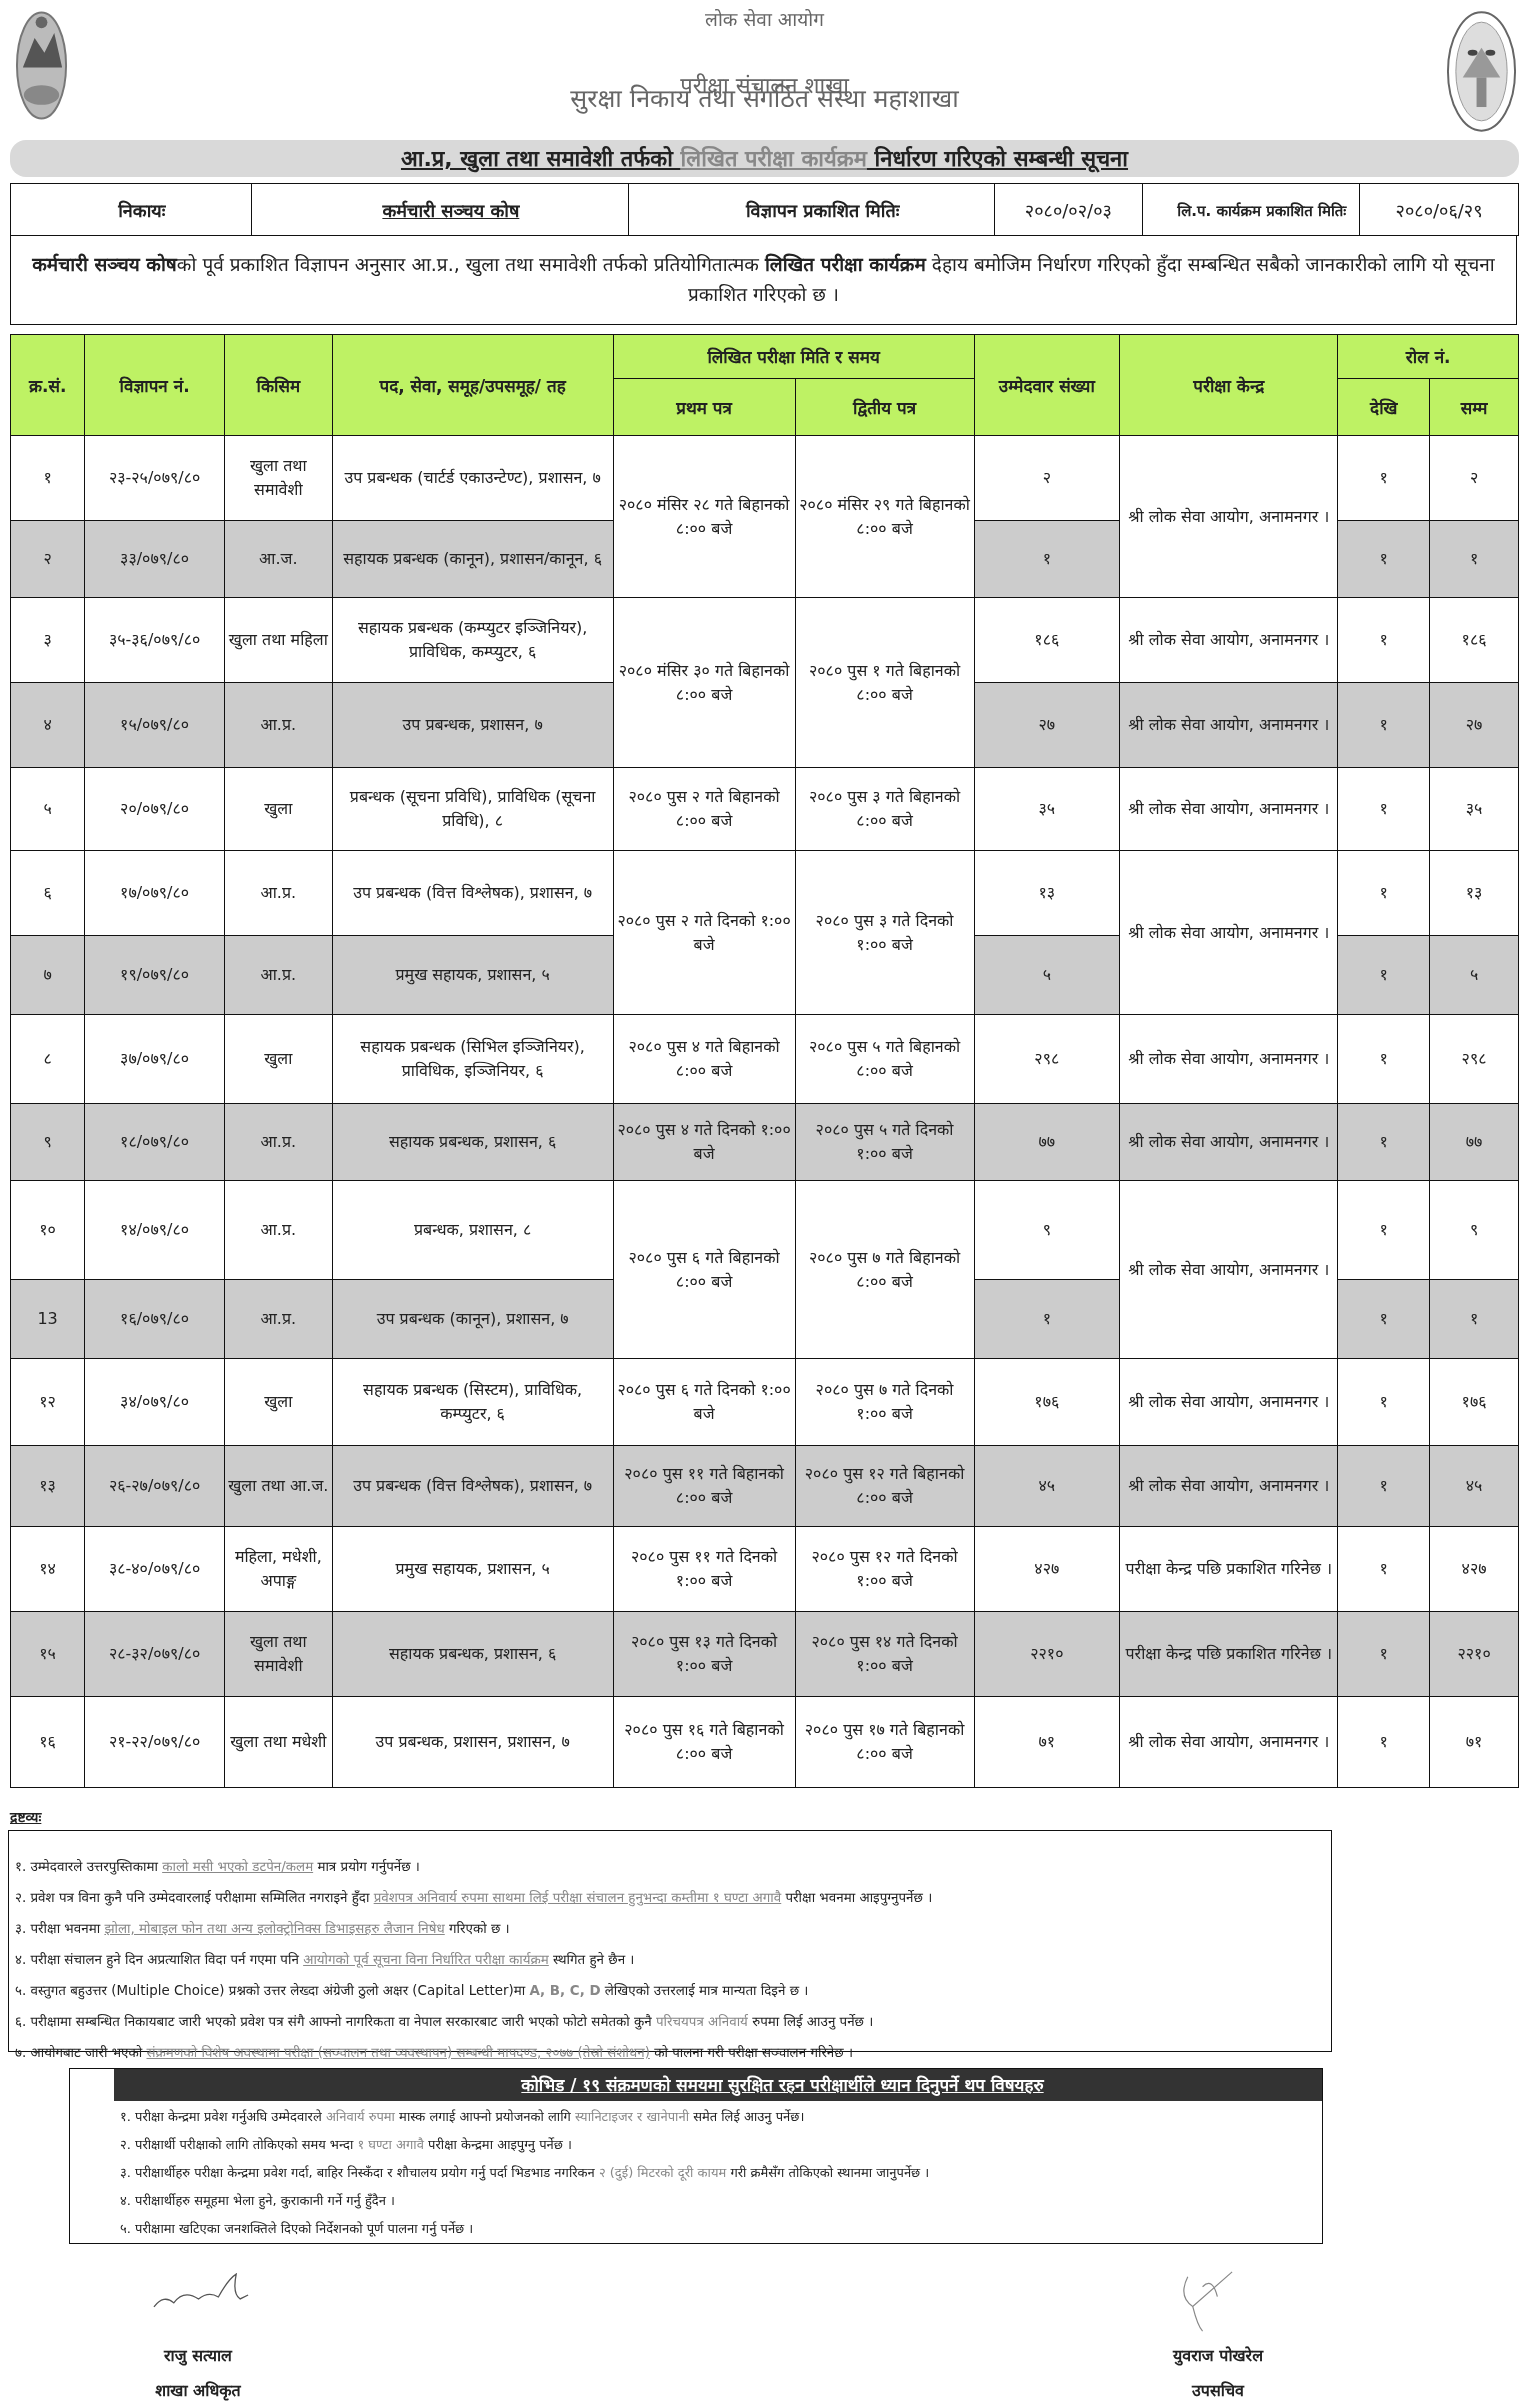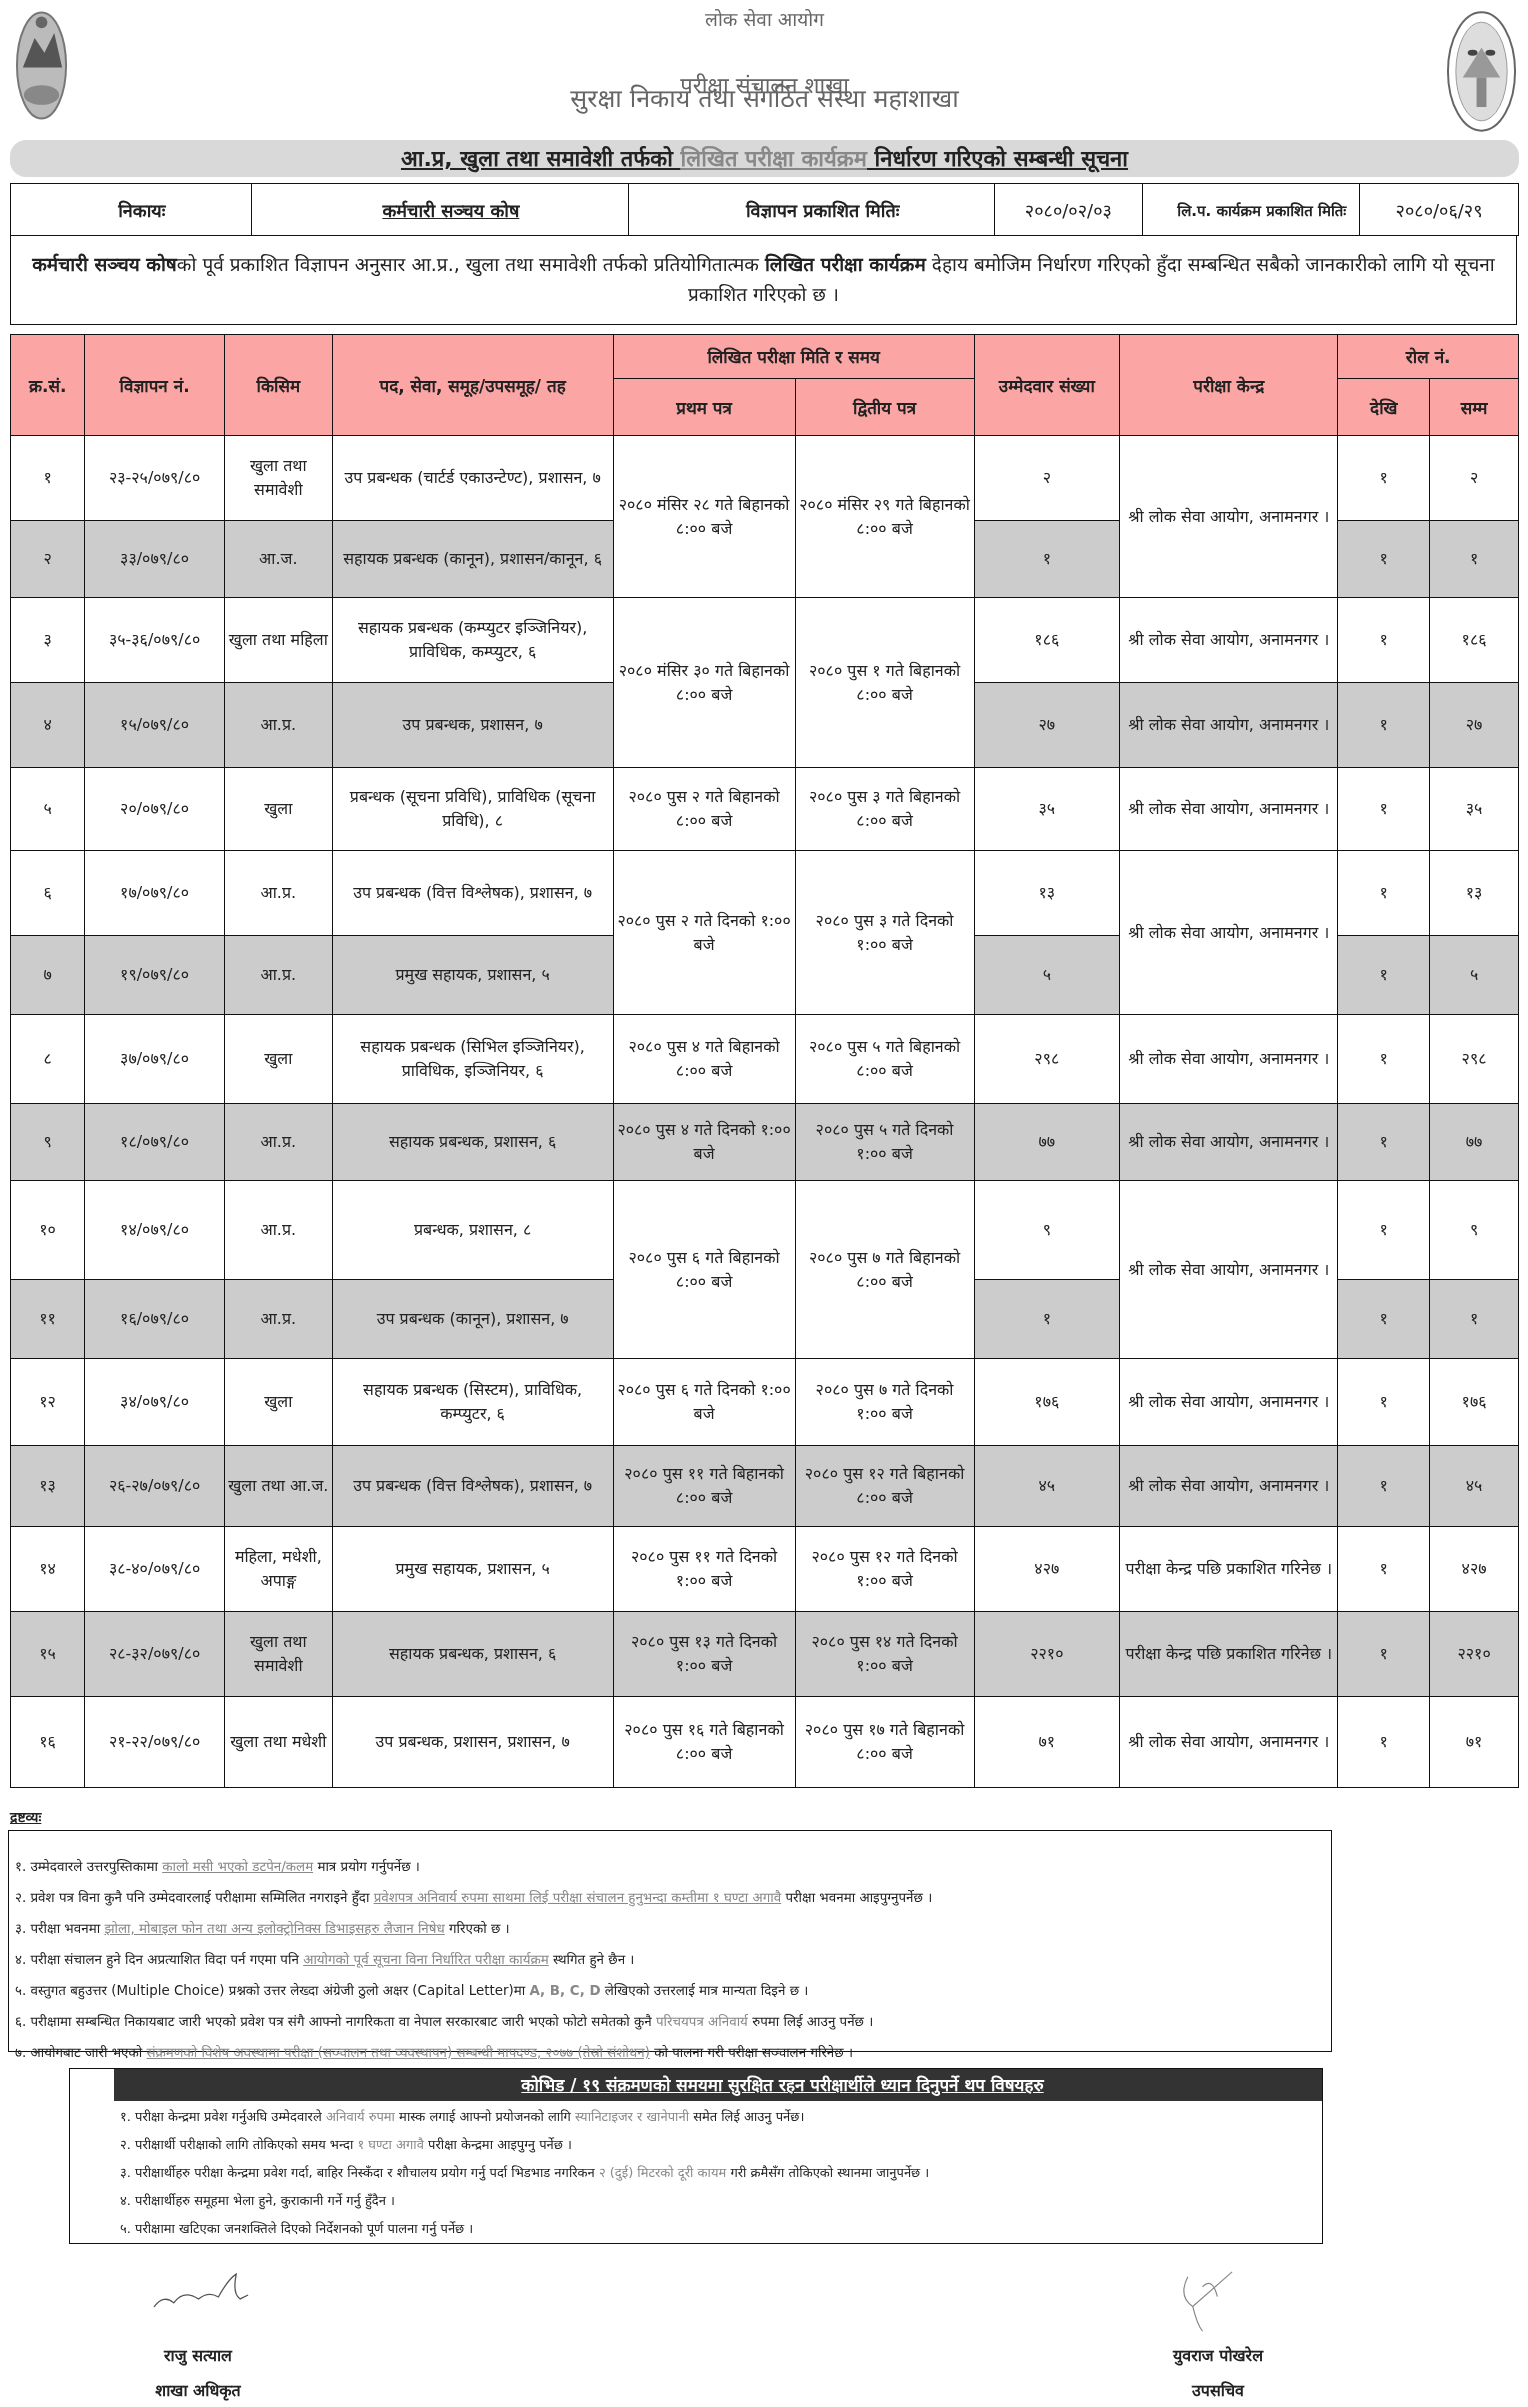--- a/index.html
+++ b/index.html
@@ -15,21 +15,21 @@
   .title-bar .hl { color:#888; }
 
   table { border-collapse:collapse; }
   .info { position:absolute; left:10px; top:183px; width:1509px; }
   .info td { border:1.5px solid #111; text-align:center; font-size:18px; height:51px; padding:0 4px; }
   .info .b { font-weight:bold;padding-left:26px; }
   .intro { position:absolute; left:10px; top:235px; width:1507px; height:90px; border:1.5px solid #111; border-top:none; text-align:center; font-size:19px; line-height:30px; padding-top:14px; box-sizing:border-box; }
   .intro b { font-weight:bold; }
 
   .main { position:absolute; left:10px; top:334px; width:1509px; table-layout:fixed; }
-  .main th { background:#fca5a5; border:1.5px solid #111; font-size:17px; font-weight:bold; }
+  .main th { background:#bef264; border:1.5px solid #111; font-size:17px; font-weight:bold; }
   .main td { border:1.5px solid #111; text-align:center; font-size:16px; line-height:24px; padding:2px 3px; }
   .main tr.sh td.s { background:#cccccc; }
   .main td.w { background:#fff; }
 
   .note-label { position:absolute; left:10px; top:1807px; font-size:14px; font-weight:bold; text-decoration:underline; }
   .notes { position:absolute; left:8px; top:1830px; width:1324px; height:222px; border:1.5px solid #111; border-left:1px solid #111; box-sizing:border-box; padding:20px 6px; font-size:13.4px; }
   .notes div { height:31px; line-height:31px; white-space:nowrap; }
   .gr { color:#888; text-decoration:underline; }
   .gr2 { color:#888; }
 
@@ -233,21 +233,21 @@
       <td>आ.प्र.</td>
       <td>प्रबन्धक, प्रशासन, ८</td>
       <td rowspan="2" class="w">२०८० पुस ६ गते बिहानको ८:०० बजे</td>
       <td rowspan="2" class="w">२०८० पुस ७ गते बिहानको ८:०० बजे</td>
       <td>९</td>
       <td rowspan="2" class="w">श्री लोक सेवा आयोग, अनामनगर ।</td>
       <td>१</td>
       <td>९</td>
     </tr>
     <tr class="sh" style="height:79px">
-      <td class="s">११</td>
+      <td class="s">13</td>
       <td class="s">१६/०७९/८०</td>
       <td class="s">आ.प्र.</td>
       <td class="s">उप प्रबन्धक (कानून), प्रशासन, ७</td>
       <td class="s">१</td>
       <td class="s">१</td>
       <td class="s">१</td>
     </tr>
 
     <tr style="height:87px">
       <td>१२</td>

